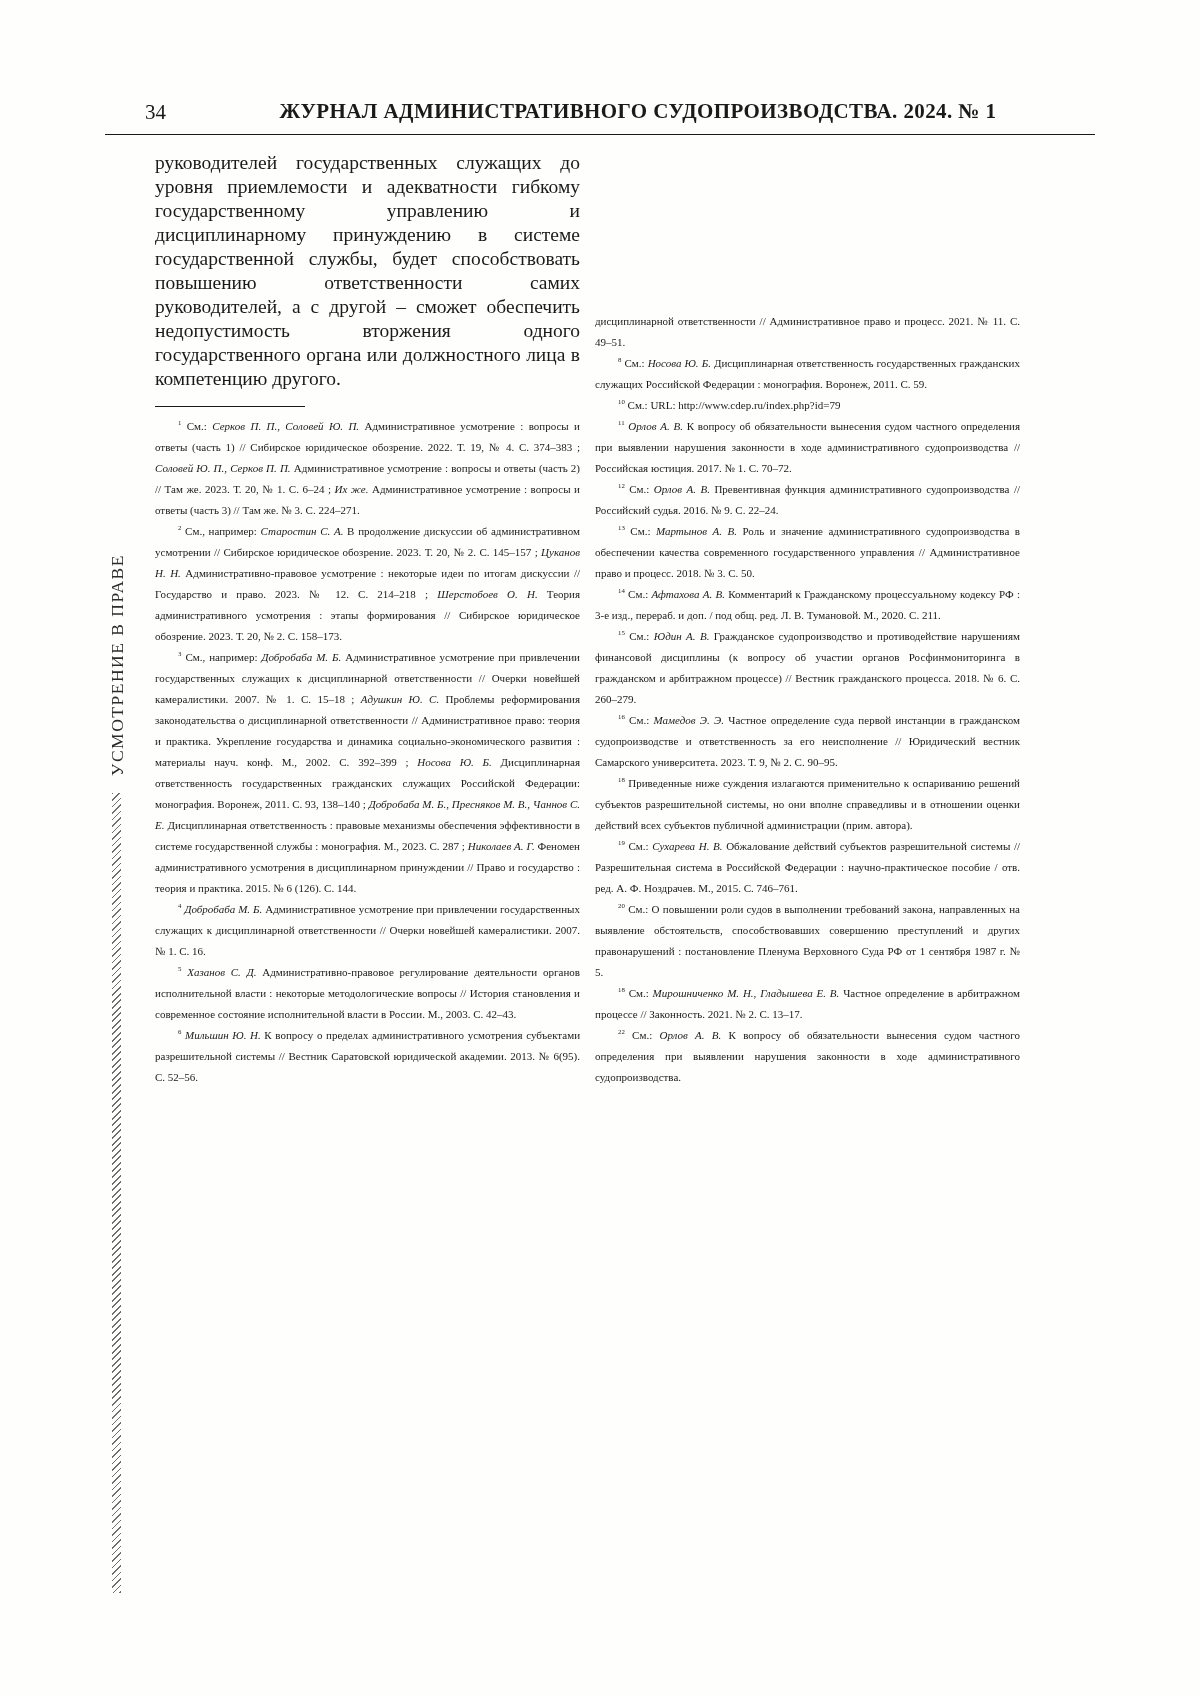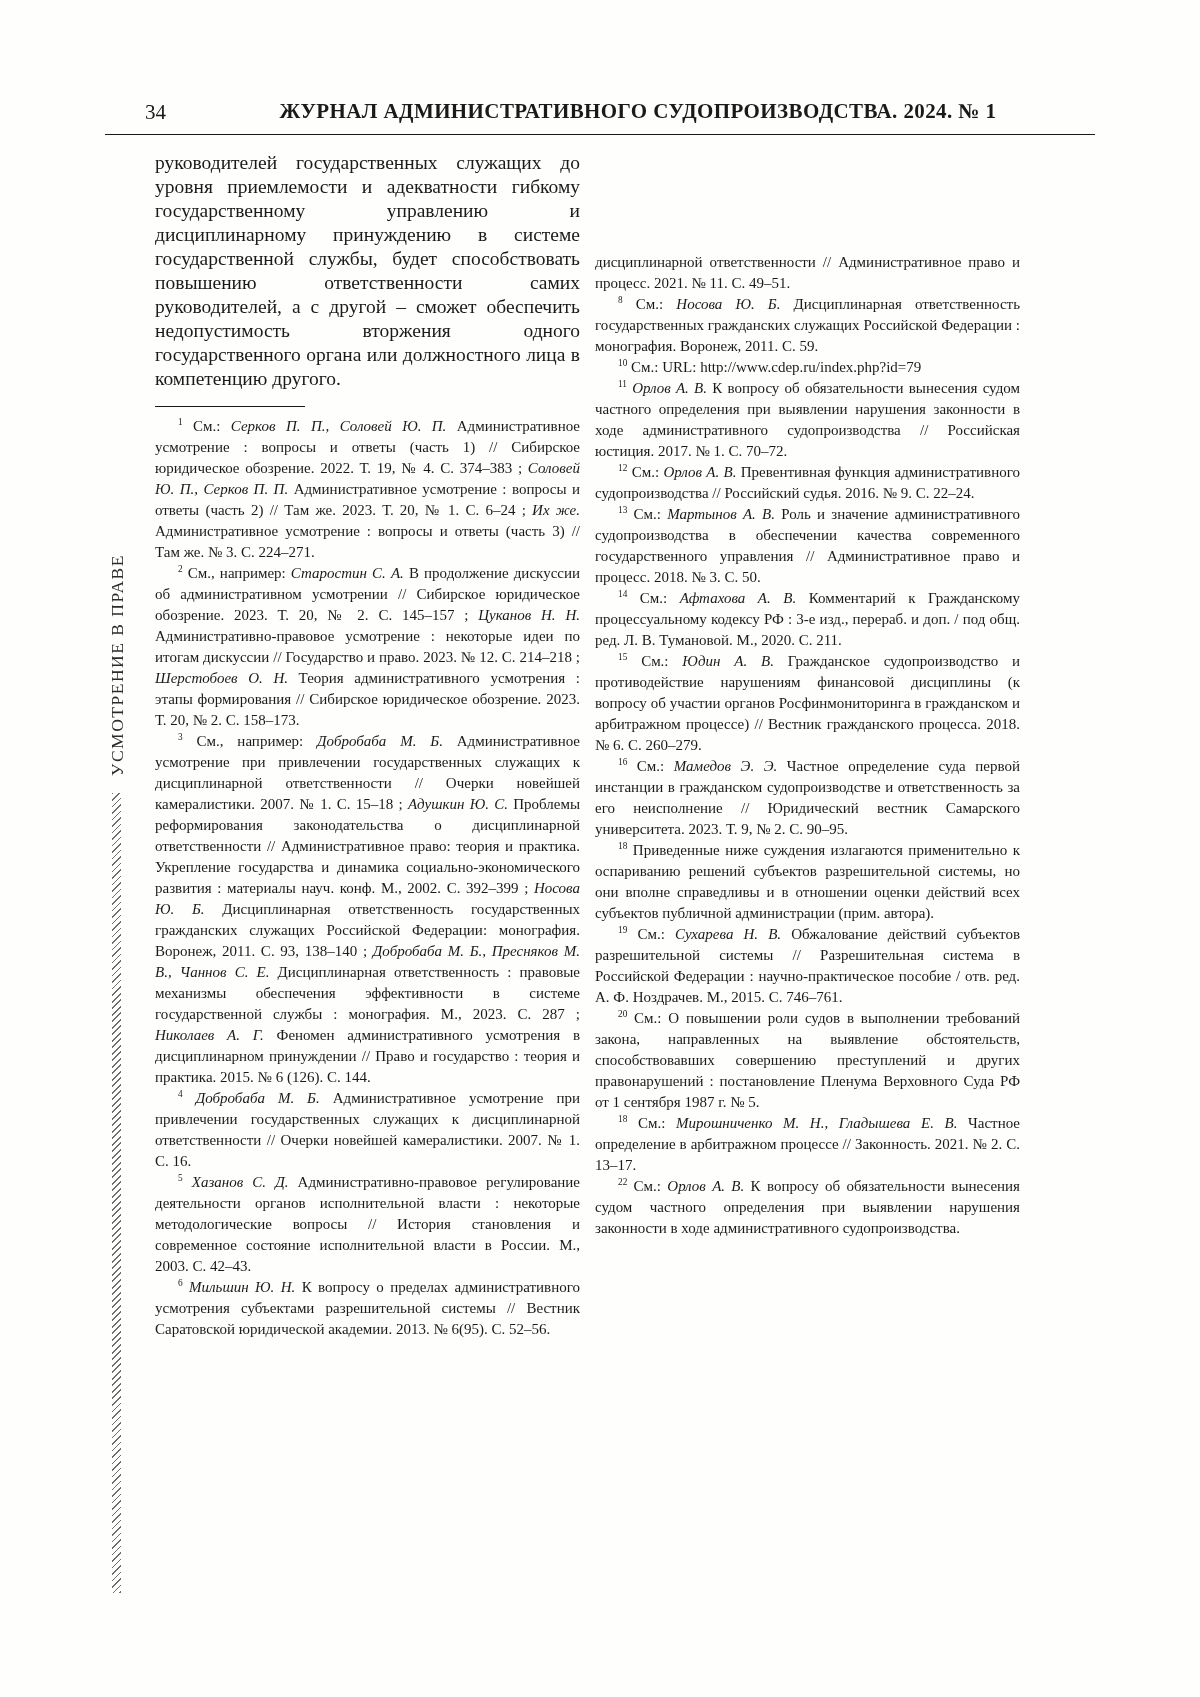--- a/index.html
+++ b/index.html
@@ -25,32 +25,32 @@
     white-space:nowrap; font-size:17.5px; letter-spacing:1.5px; color:#2b2b2b;
   }
   .sidebar-hatch {
     position:absolute; left:112px; top:793px; width:9px; height:800px;
     background:repeating-linear-gradient(135deg,#6e6e6e 0,#6e6e6e 1.3px,transparent 1.3px,transparent 4.6px);
   }
 
   
   .content {
     position:absolute; top:151px; left:155px; width:865px;
-    display:flex; gap:15px; align-items:center;
+    display:flex; gap:15px; align-items:flex-end;
   }
   .column { width:425px; }
   .body-text {
     font-size:19.5px; line-height:24px; text-align:justify;
     hyphens:auto; -webkit-hyphens:auto;
   }
   .footnote-separator {
     width:150px; border-top:1.4px solid #1a1a1a; margin:15px 0 9px 0;
   }
   .footnote {
-    font-size:15px; line-height:21px; text-align:justify;
+    font-size:11px; line-height:21px; text-align:justify;
     hyphens:auto; -webkit-hyphens:auto;
   }
   .footnote.indent { text-indent:23px; }
   .fn-num { font-size:0.62em; line-height:0; vertical-align:super; }
   .it { font-style:italic;margin-top:24px; }
 </style>
 </head>
 <body>
 
 <div class="page">

